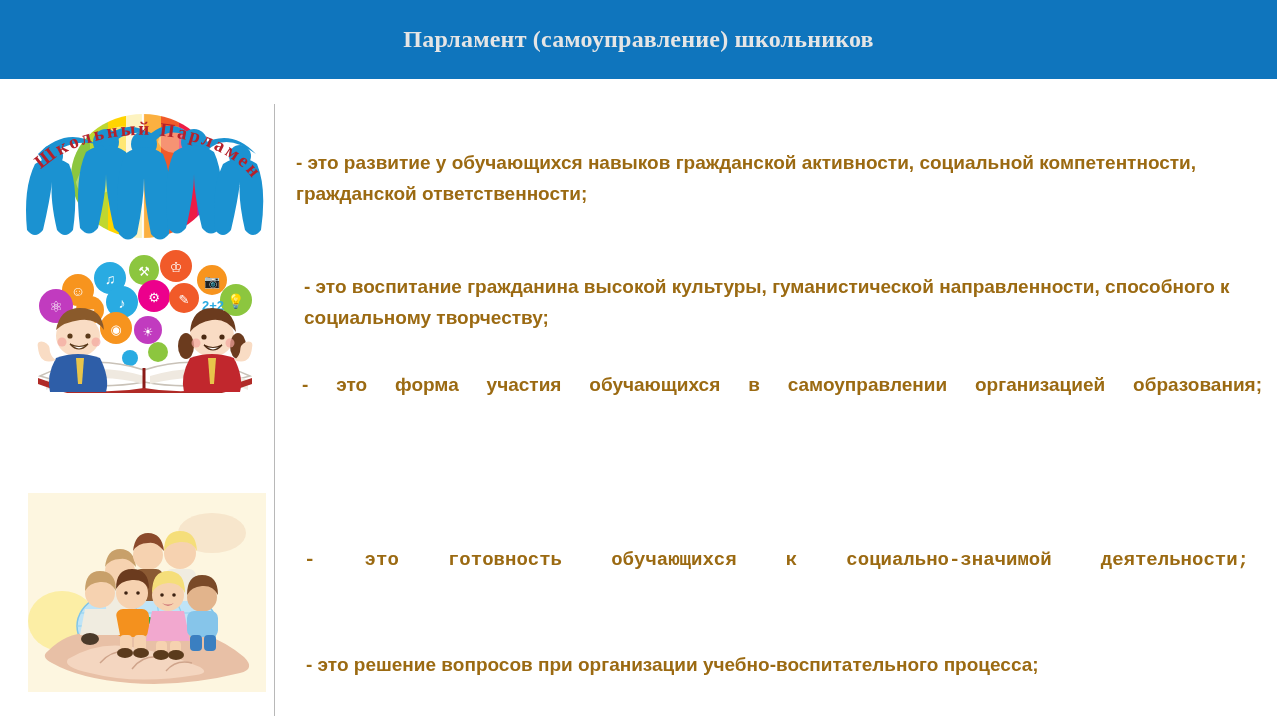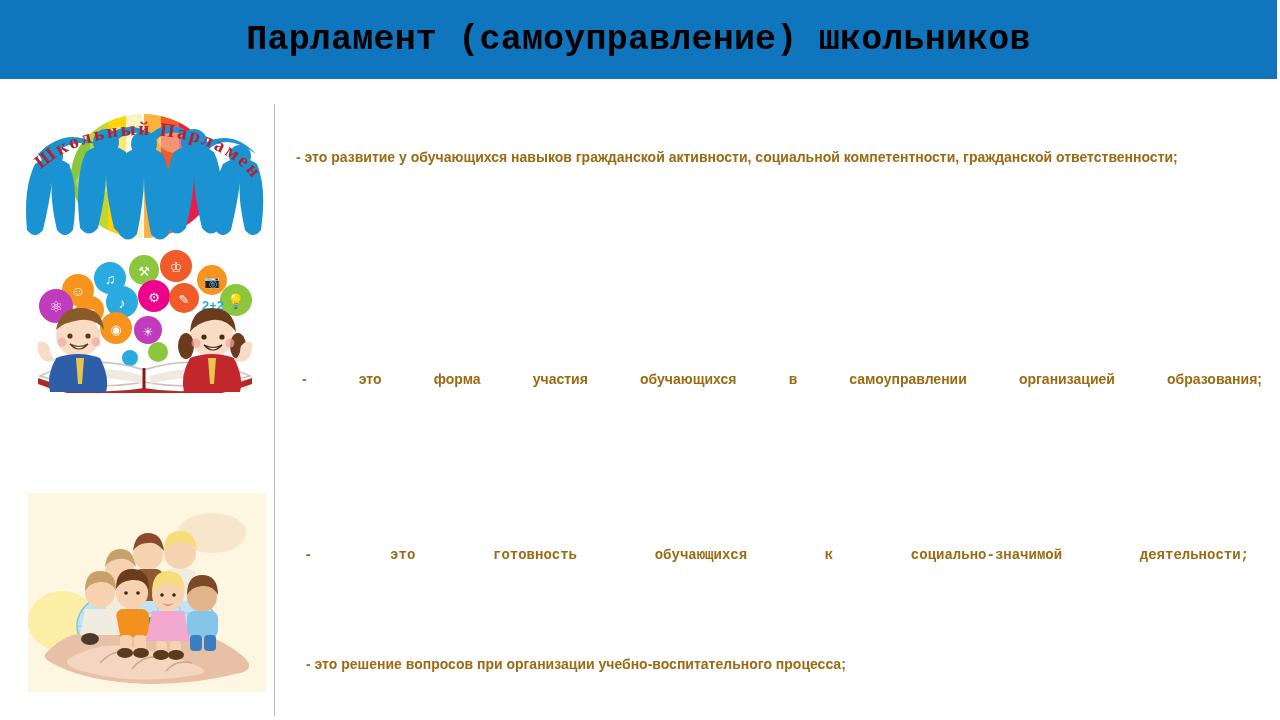--- a/index.html
+++ b/index.html
@@ -22,26 +22,26 @@
     left: 0;
     top: 0;
     width: 1277px;
     height: 79px;
     background: #0f75bd;
     display: flex;
     align-items: center;
     justify-content: center;
   }
   #title-text {
-    color: #000000;
-    font-size: 35px;
+    color: #e5e5e5;
+    font-size: 24px;
     font-weight: bold;
     letter-spacing: 0.2px;
     white-space: nowrap;
-    font-family: Liberation Mono, monospace;
+    font-family: Liberation Serif, serif;
   }
 
   
   #left-column {
     position: absolute;
     left: 0;
     top: 82px;
     width: 274px;
     height: 638px;
   }
@@ -91,21 +91,21 @@
     position: absolute;
     left: 290px;
     top: 82px;
     width: 975px;
     height: 638px;
   }
   .stmt {
     position: absolute;
     color: #9b6a12;
     font-weight: bold;
-    font-size: 14px;
+    font-size: 19px;
     line-height: 31px;
     font-family: "Liberation Sans", "DejaVu Sans", sans-serif;
   }
   .stmt.justify { text-align: justify; }
   .stmt.justify::after {
     content: "";
     display: inline-block;
     width: 100%;
   }
 
@@ -355,16 +355,17 @@
         <path d="M57,98 q0,-20 15,-20 q16,0 16,20 q-5,-10 -16,-9 q-11,1 -15,9z" fill="#c8a06a"></path>
         <path d="M57,116 l30,0 l5,26 l-40,0z" fill="#f0ece0"></path>
         <ellipse cx="62" cy="146" rx="9" ry="6" fill="#4b3a2a"></ellipse>
       </g>
     </g>
   </svg>
 </div>
 
 <div id="text-column">
   <p class="stmt" id="stmt-1">- это развитие у обучающихся навыков гражданской активности, социальной компетентности, гражданской ответственности;</p>
+  <p class="stmt" id="stmt-2">- это воспитание гражданина высокой культуры, гуманистической направленности, способного к социальному творчеству;</p>
   <p class="stmt justify" id="stmt-3">- это форма участия обучающихся в самоуправлении организацией образования;</p>
   <p class="stmt justify" id="stmt-5">- это готовность обучающихся к социально-значимой деятельности;</p>
   <p class="stmt" id="stmt-6">- это решение вопросов при организации учебно-воспитательного процесса;</p>
 </div>
 
 </body></html>

